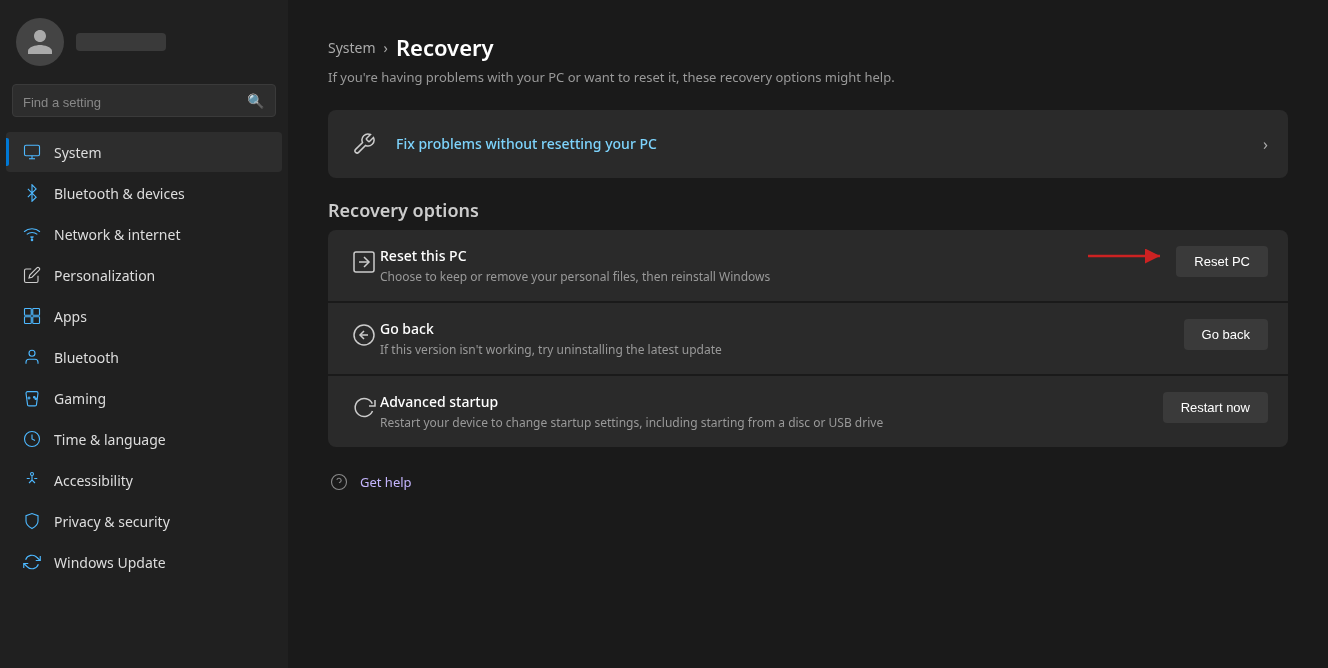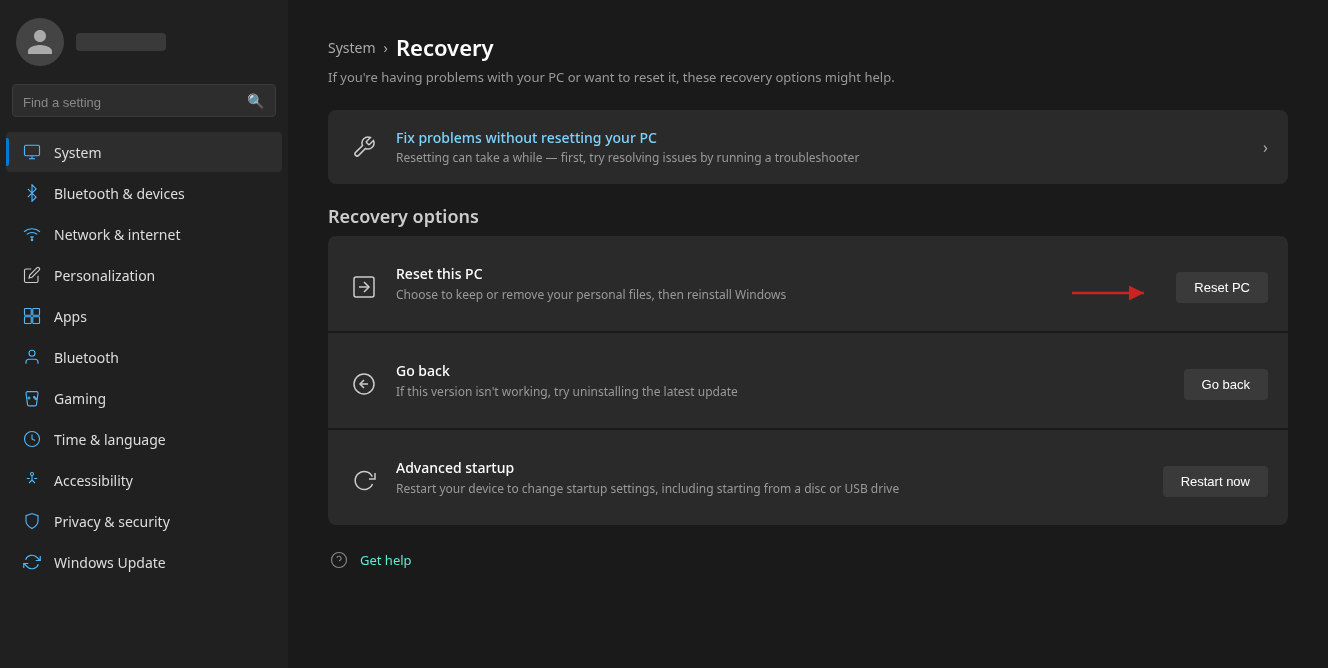--- a/index.html
+++ b/index.html
@@ -212,24 +212,23 @@
       font-size: 18px;
       font-weight: 600;
       color: #ccc;
       margin: 20px 0 8px 0;
     }
 
     .recovery-option-card {
       background: #2a2a2a;
       border-radius: 8px;
       margin-bottom: 2px;
-      padding: 28px 20px;
-      display: flex;
-      align-items: flex-end;
-      gap: 16px;
+      padding: 16px 20px;
+      display: flex;
+      align-items: flex-start;
     }
 
     .recovery-option-card + .recovery-option-card {
       margin-top: 2px;
     }
 
     .option-text {
       flex: 1;
     }
 
@@ -286,21 +285,21 @@
       height: 22px;
       display: flex;
       align-items: center;
       justify-content: center;
       color: #888;
       font-size: 16px;
     }
 
     .link-text {
       font-size: 13px;
-      color: #5eead4;
+      color: #c4b5fd;
     }
   </style>
 </head>
 <body>
 
 <aside class="sidebar">
   <div class="sidebar-profile">
     <div class="avatar">
       <svg viewBox="0 0 24 24">
         <path d="M12 12c2.7 0 4.8-2.1 4.8-4.8S14.7 2.4 12 2.4 7.2 4.5 7.2 7.2 9.3 12 12 12zm0 2.4c-3.2 0-9.6 1.6-9.6 4.8v2.4h19.2v-2.4c0-3.2-6.4-4.8-9.6-4.8z"></path>
@@ -432,21 +431,20 @@
   <p class="page-subtitle">If you're having problems with your PC or want to reset it, these recovery options might help.</p>
 
   <div class="card">
     <div class="card-icon">
       <svg width="24" height="24" viewBox="0 0 24 24" fill="none" stroke="#ccc" stroke-width="1.5">
         <path d="M14.7 6.3a1 1 0 0 0 0 1.4l1.6 1.6a1 1 0 0 0 1.4 0l3.77-3.77a6 6 0 0 1-7.94 7.94l-6.91 6.91a2.12 2.12 0 0 1-3-3l6.91-6.91a6 6 0 0 1 7.94-7.94l-3.76 3.76z"></path>
       </svg>
     </div>
     <div class="card-text">
       <div class="card-title">Fix problems without resetting your PC</div>
-      <div class="card-desc">Resetting can take a while — first, try resolving issues by running a troubleshooter</div>
     </div>
     <div class="card-arrow">›</div>
   </div>
 
   <div class="section-label">Recovery options</div>
 
   <div id="options-container">
   <div class="recovery-option-card" style="border-radius: 8px 8px 0px 0px; margin-bottom: 1px;">
         <div class="card-icon">
           <svg width="24" height="24" viewBox="0 0 24 24" fill="none" stroke="#ccc" stroke-width="1.5">

